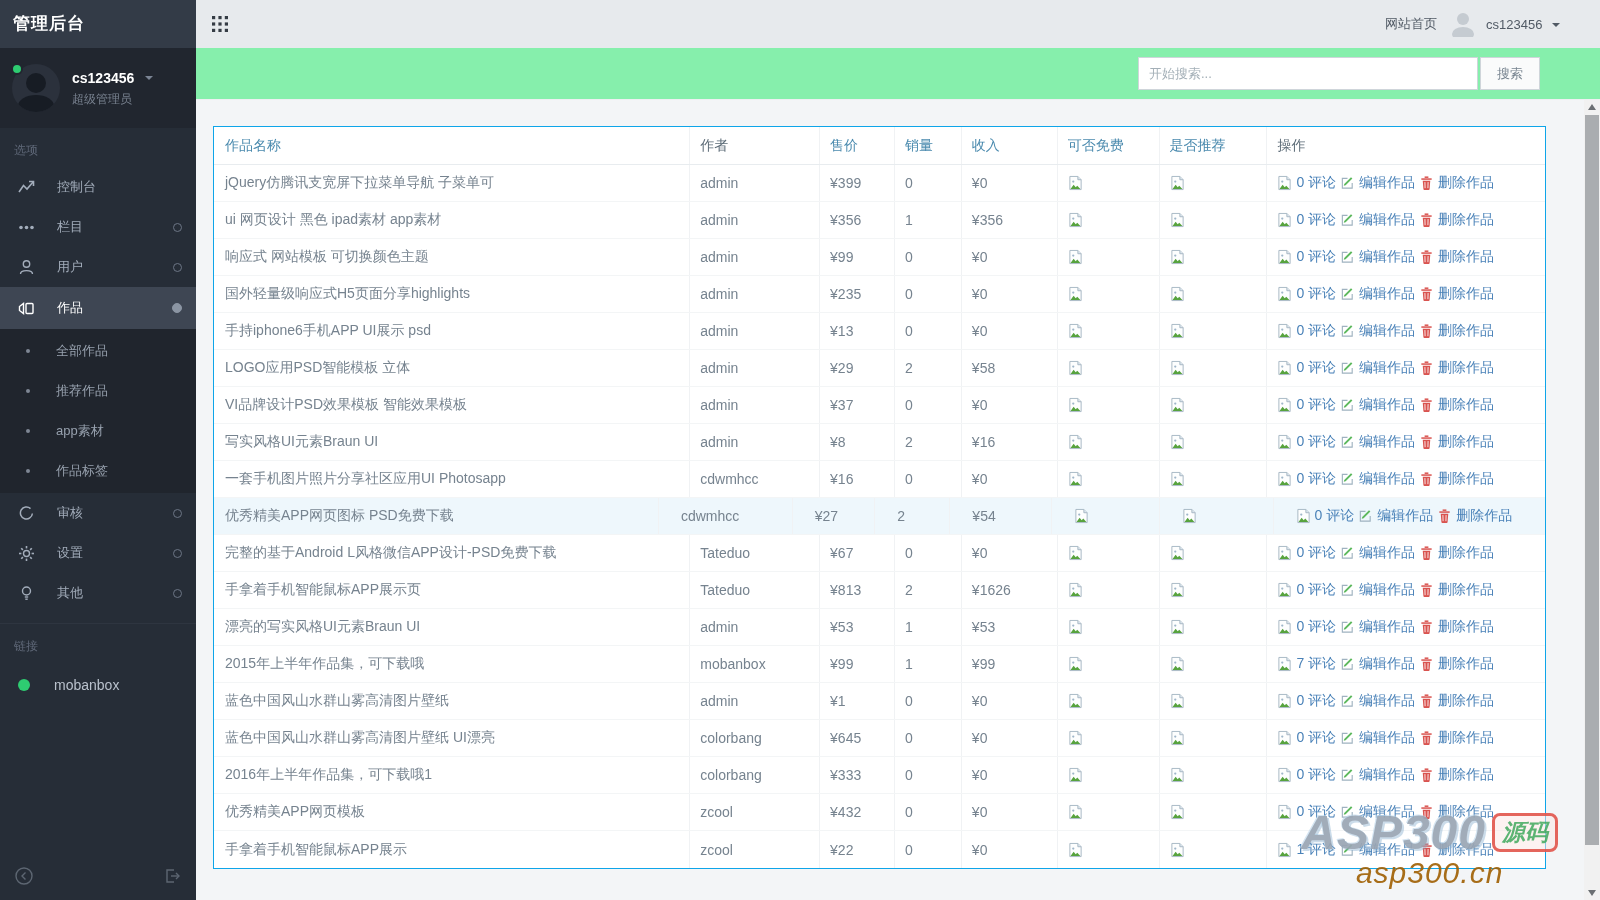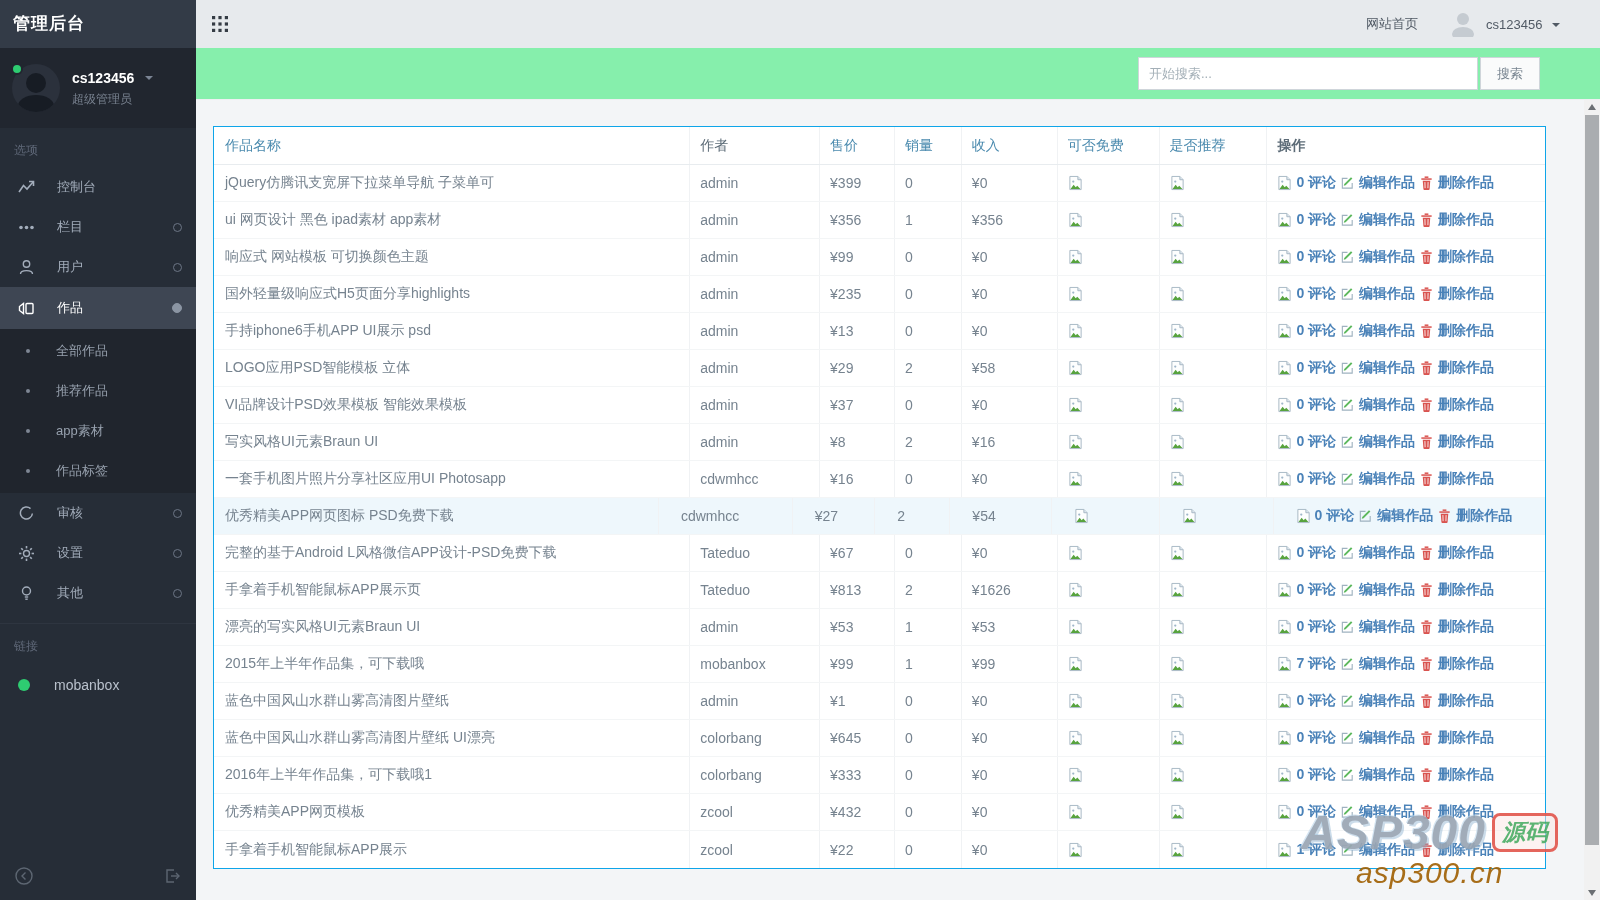--- a/index.html
+++ b/index.html
@@ -50,21 +50,21 @@
     justify-content:space-between; padding:0 14px; }
   .footer-btn { width:20px; height:20px; color:#5d6672; cursor:pointer; }
   .footer-btn svg { width:20px; height:20px; display:block; }
 
   
   .topbar { position:absolute; left:196px; top:0; width:1404px; height:48px; background:#e7eaed;
     display:flex; align-items:center; z-index:20; }
   .grid-btn { margin-left:14px; width:20px; height:20px; cursor:pointer; }
   .grid-btn svg { width:20px; height:20px; display:block; }
   .topbar-right { margin-left:auto; display:flex; align-items:center; margin-right:40px; }
-  .home-link { color:#515a65; font-size:13px; cursor:pointer; margin-right:32px;text-align:right; }
+  .home-link { color:#515a65; font-size:13px; cursor:pointer; margin-right:13px;text-align:right; }
   .topbar-avatar { width:26px; height:26px; position:relative; margin-right:10px; overflow:hidden; }
   .topbar-avatar .head { position:absolute; left:7px; top:2px; width:12px; height:12px; border-radius:50%; background:#c5cbd1; }
   .topbar-avatar .shoulders { position:absolute; left:2px; top:16px; width:22px; height:14px; border-radius:50%; background:#c5cbd1; }
   .topbar-user { color:#515a65; font-size:13px; cursor:pointer; }
   .topbar-user .caret { border-top-color:#515a65; }
 
   
   .search-strip { position:absolute; left:196px; top:48px; width:1404px; height:52px; background:#86efac;
     border-bottom:1px solid #edf0f2; z-index:10; }
   .search-box { position:absolute; right:60px; top:9px; display:flex; }
@@ -88,21 +88,21 @@
   .tcell { height:100%; display:flex; align-items:center; padding-left:10px; font-size:14px;
     color:#76838f; border-right:1px solid #f0f2f4; overflow:hidden; white-space:nowrap; }
   .tcell:last-child { border-right:none; }
   .col-0 { width:477px; padding-left:11px; }
   .col-1 { width:130px; }
   .col-2 { width:75px; }
   .col-3 { width:67px; }
   .col-4 { width:96px; }
   .col-5 { width:102px; }
   .col-6 { width:108px; }
-  .col-7 { width:278px;font-weight:bold; }
+  .col-7 { width:278px; }
   .mini-icon { width:15px; height:16px; flex:none; }
   .mini-icon svg { width:15px; height:16px; display:block; }
   .ops { display:flex; align-items:center; gap:4px; color:#4a82b8; font-size:14px; }
   .op-link { color:#4a82b8; cursor:pointer; white-space:nowrap; }
 
   
   .watermark { position:absolute; right:42px; bottom:10px; z-index:40; opacity:.92;
     text-align:center; pointer-events:none; }
   .wm-line1 { display:flex; align-items:center; justify-content:center; }
   .wm-main { font-size:48px; font-weight:bold; font-style:italic; color:#9aa6b4;

